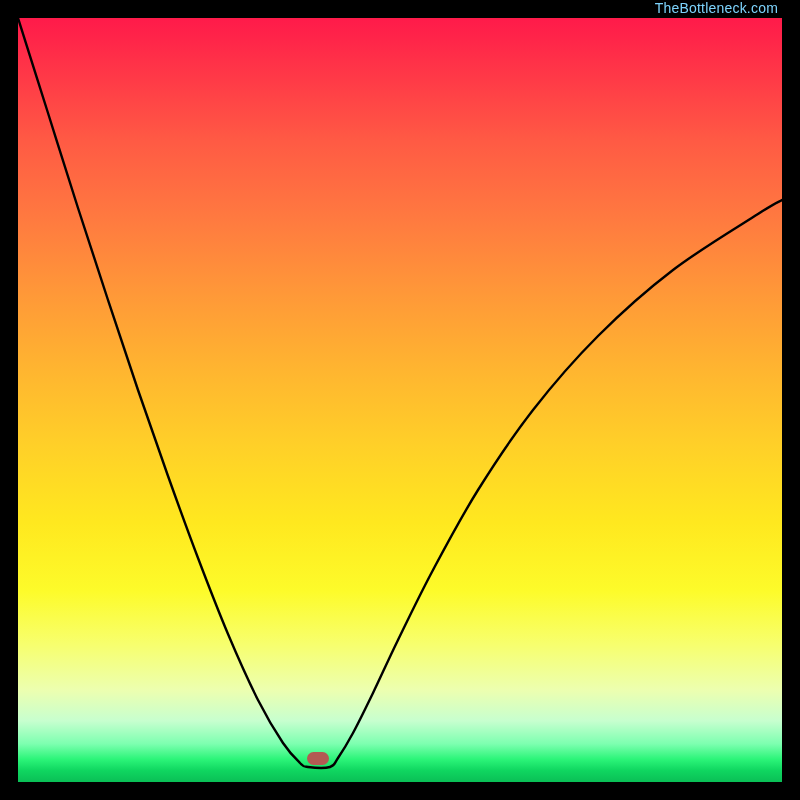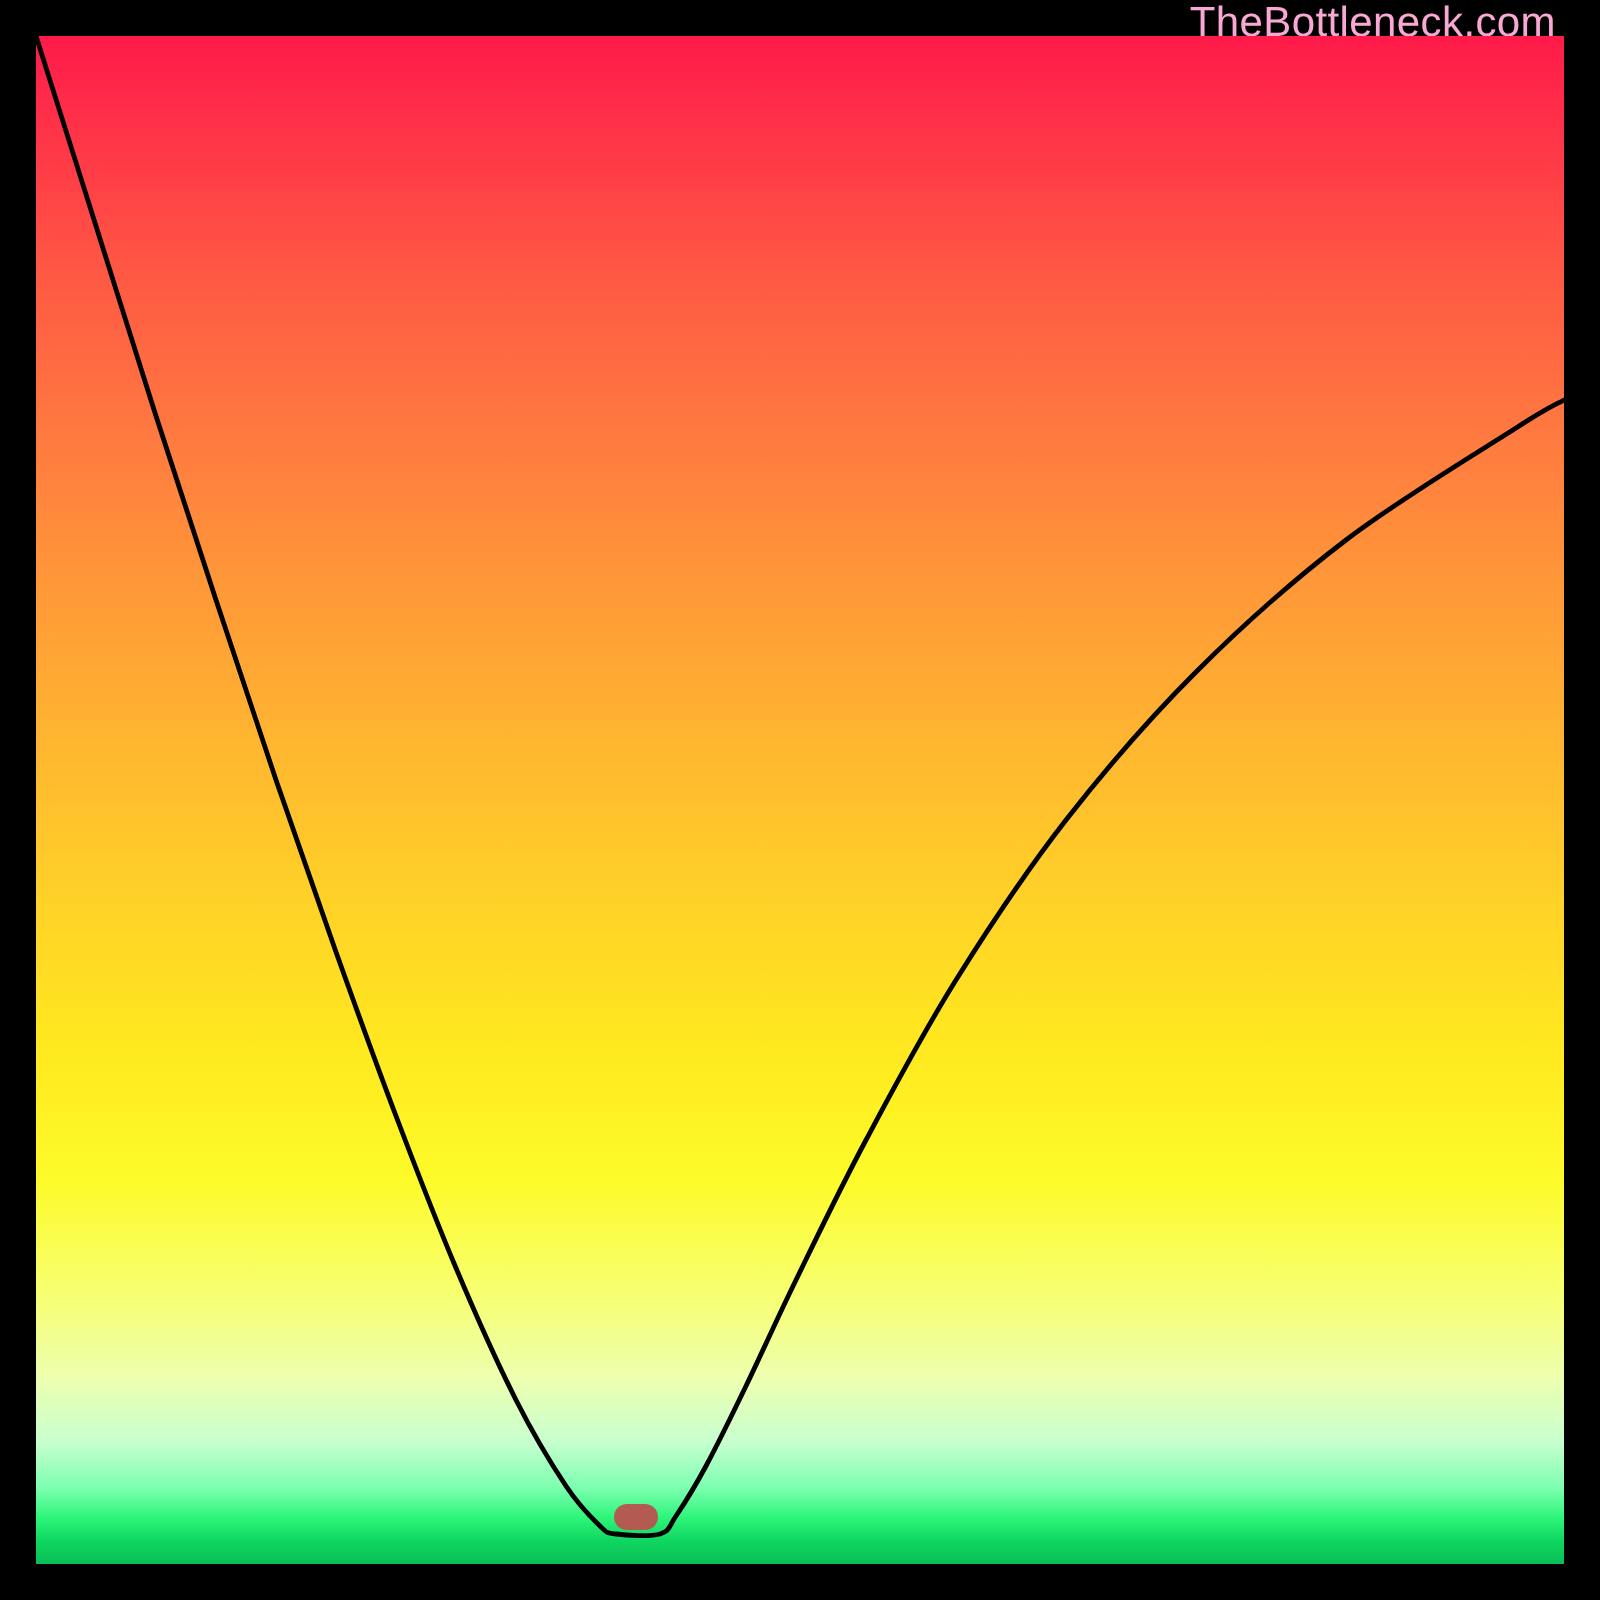--- a/index.html
+++ b/index.html
@@ -34,22 +34,22 @@
       #7dffb0 95%,
       #2cf579 97%,
       #0fd660 98.5%,
       #0abf56 100%
     );
   }
   .watermark {
     position: absolute;
     top: 0px;
     right: 22px;
-    color: #f9a8d4;
-    font-size: 21px;
+    color: #7dd3fc;
+    font-size: 14px;
     font-weight: 500;
     letter-spacing: 0.2px;
     user-select: none;
   }
   svg {
     position: absolute;
     left: 0;
     top: 0;
   }
   .marker {

